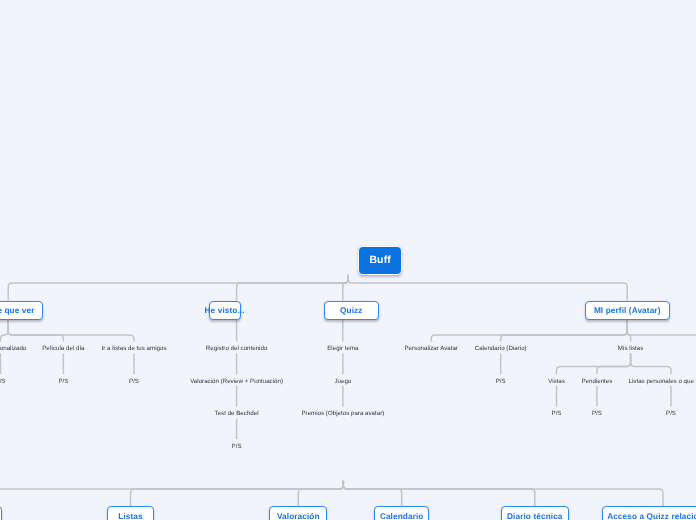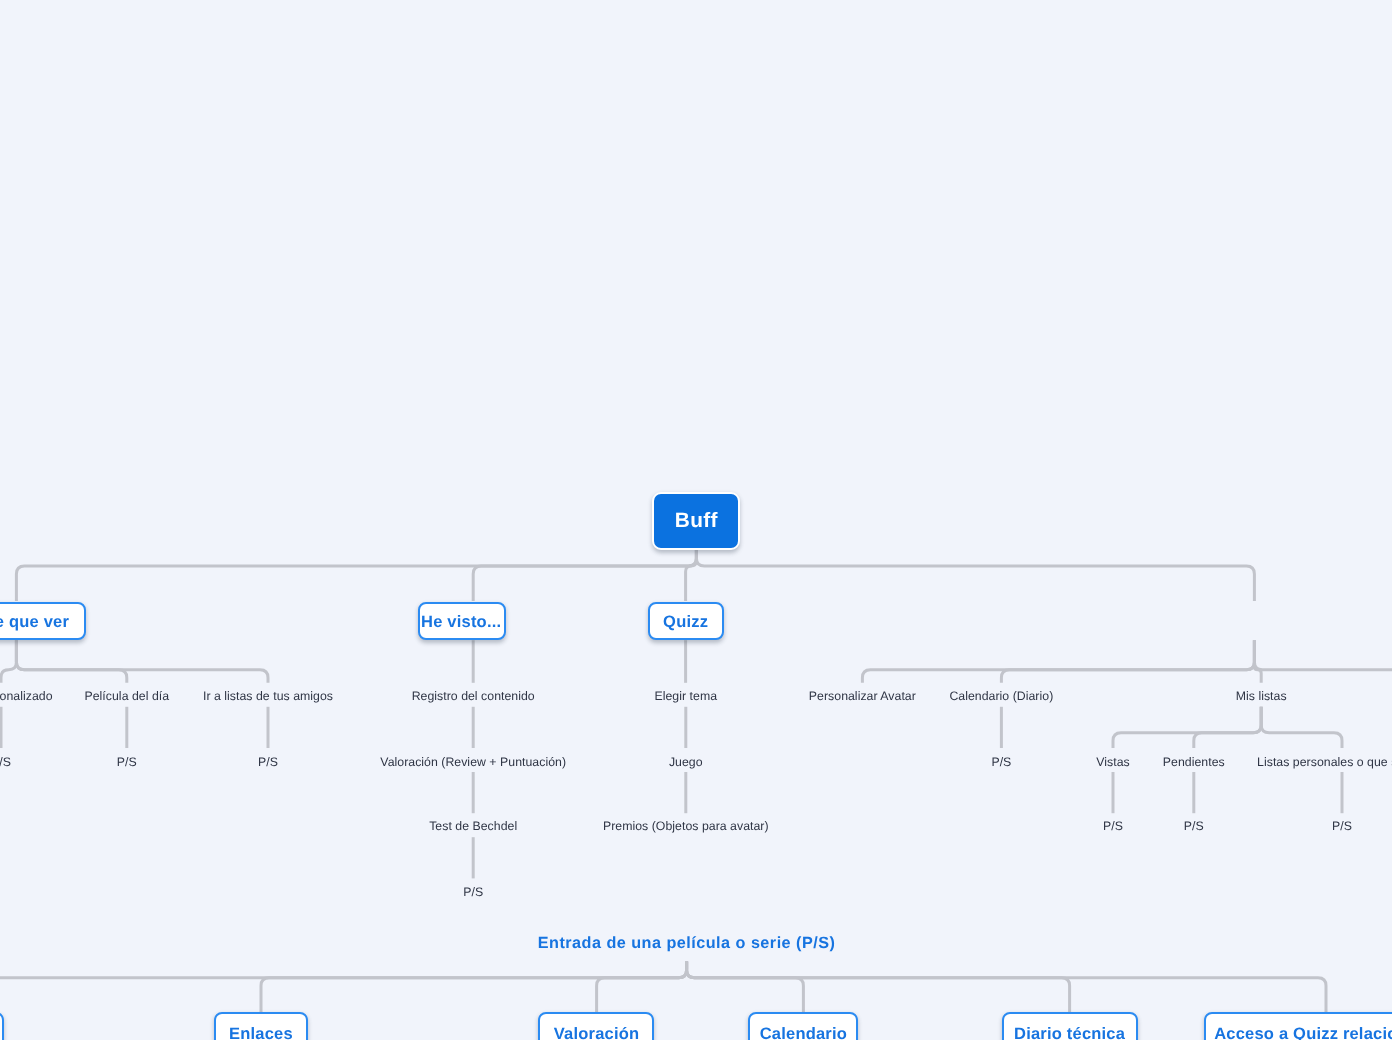--- a/index.html
+++ b/index.html
@@ -20,20 +20,21 @@
     display:flex;align-items:center;justify-content:center;line-height:1;
   }
   .n-root > .label,.n-box > .label{display:block;transform:translateY(1.4px);}
   .n-text > .label{display:block;transform:translateY(0.9px);}
   .n-head > .label{display:block;transform:translateY(0.8px);}
   .n-root{
     background:#0b72e0;color:#ffffff;
     border:1.8px solid #ffffff;border-radius:4.5px;
     font-weight:bold;font-size:10.4px;letter-spacing:.2px;
     box-shadow:0 1.2px 2.2px rgba(60,70,90,.32);
+    margin-left:32px;
   }
   .n-box{
     background:#ffffff;color:#1774e0;
     border:1.7px solid #2b8bf2;border-radius:4px;
     font-weight:bold;font-size:8.25px;letter-spacing:.1px;
     box-shadow:0 1.2px 2.2px rgba(60,70,90,.32);
   }
   .n-text{ color:#2f3545;font-size:6.15px;font-weight:500;letter-spacing:.02px; }
   .n-head{ color:#1774e0;font-size:8.1px;font-weight:bold;letter-spacing:.24px; }
 </style>
@@ -77,25 +78,28 @@
       <path d="M343.30 480.70V484.90Q343.30 488.90 347.30 488.90H530.80Q534.80 488.90 534.80 492.90V506.20" fill="none" stroke="#c2c4cb" stroke-width="1.5" stroke-linecap="butt"></path>
       <path d="M343.30 480.70V484.90Q343.30 488.90 347.30 488.90H659.00Q663.00 488.90 663.00 492.90V506.20" fill="none" stroke="#c2c4cb" stroke-width="1.5" stroke-linecap="butt"></path>
     </svg>
   <div id="nodes">
       <div class="node n-root" style="left: 326.2px; top: 246.35px; width: 44px; height: 28.5px;">
         <span class="label">Buff</span>
       </div>
       <div class="node n-box" style="left: -26.6px; top: 300.5px; width: 69.6px; height: 19.6px;">
         <span class="label">Elige que ver</span>
       </div>
-      <div class="node n-box" style="left: 208.6px; top: 300.5px; width: 44px; height: 19.6px; text-align: center;">
+      <div class="node n-box" style="left: 208.6px; top: 300.5px; width: 32px; height: 19.6px; text-align: center;">
         <span class="label">He visto...</span>
       </div>
-      <div class="node n-box" style="left: 323.8px; top: 300.5px; width: 38px; height: 19.6px;">
+      <div class="node n-box" style="left: 323.8px; top: 300.5px; width: 55px; height: 19.6px;">
         <span class="label">Quizz</span>
+      </div>
+      <div class="node n-box" style="left: 584.7px; top: 300.5px; width: 85px; height: 19.6px;">
+        <span class="label">MI perfil (Avatar)</span>
       </div>
       <div class="node n-text" style="left: -199.5px; top: 342px; width: 400px; height: 12px;">
         <span class="label">Test personalizado</span>
       </div>
       <div class="node n-text" style="left: -136.6px; top: 342px; width: 400px; height: 12px;">
         <span class="label">Película del día</span>
       </div>
       <div class="node n-text" style="left: -66px; top: 342px; width: 400px; height: 12px;">
         <span class="label">Ir a listas de tus amigos</span>
       </div>
@@ -153,26 +157,23 @@
       </div>
       <div class="node n-text" style="left: 356.5px; top: 407.2px; width: 400px; height: 12px;">
         <span class="label">P/S</span>
       </div>
       <div class="node n-text" style="left: 396.9px; top: 407.2px; width: 400px; height: 12px;">
         <span class="label">P/S</span>
       </div>
       <div class="node n-text" style="left: 471px; top: 407.2px; width: 400px; height: 12px;">
         <span class="label">P/S</span>
       </div>
-      <div class="node n-head" style="left: 143.3px; top: 464.9px; width: 400px; height: 12px;">
-        <span class="label">Entrada de una película o serie (P/S)</span>
-      </div>
       <div class="node n-box" style="left: -78px; top: 506.2px; width: 80px; height: 19.6px;"></div>
       <div class="node n-box" style="left: 107px; top: 506.2px; width: 47px; height: 19.6px;">
-        <span class="label">Enlaces</span>
+        <span class="label">Listas</span>
       </div>
       <div class="node n-box" style="left: 269.2px; top: 506.2px; width: 58.2px; height: 19.6px;">
         <span class="label">Valoración</span>
       </div>
       <div class="node n-box" style="left: 374.05px; top: 506.2px; width: 55.3px; height: 19.6px;">
         <span class="label">Calendario</span>
       </div>
       <div class="node n-box" style="left: 501px; top: 506.2px; width: 67.6px; height: 19.6px;">
         <span class="label">Diario técnica</span>
       </div>

